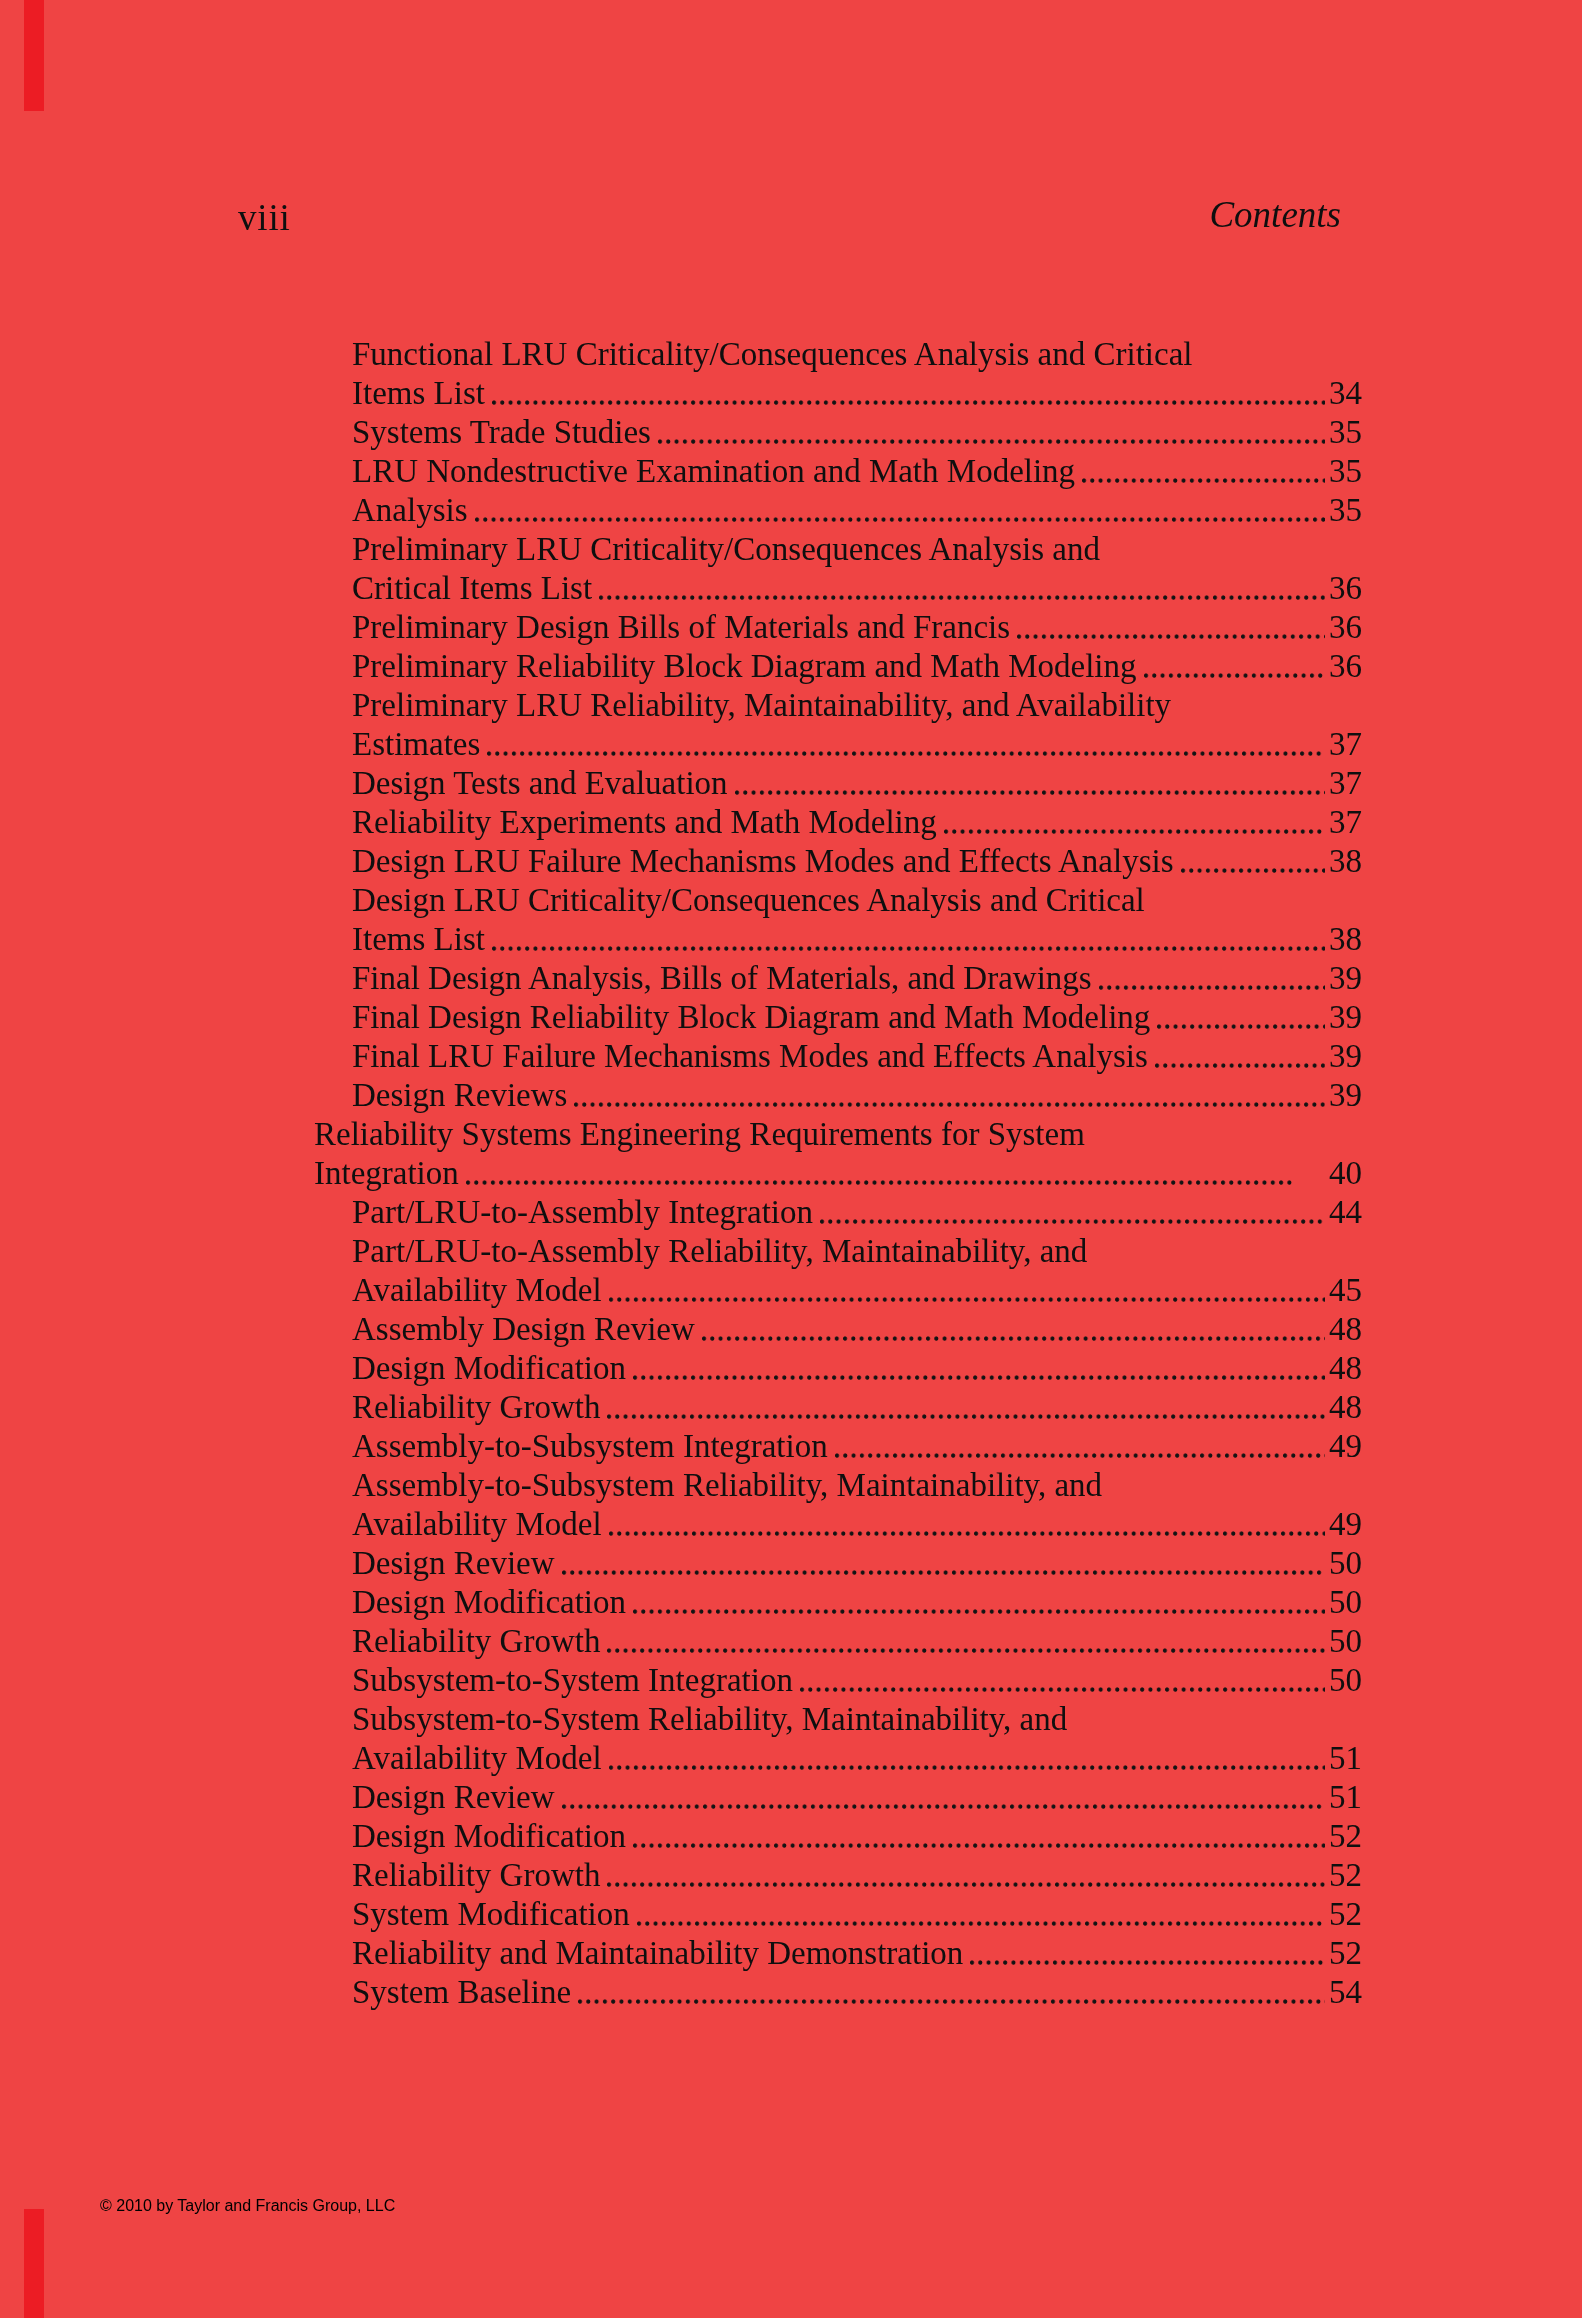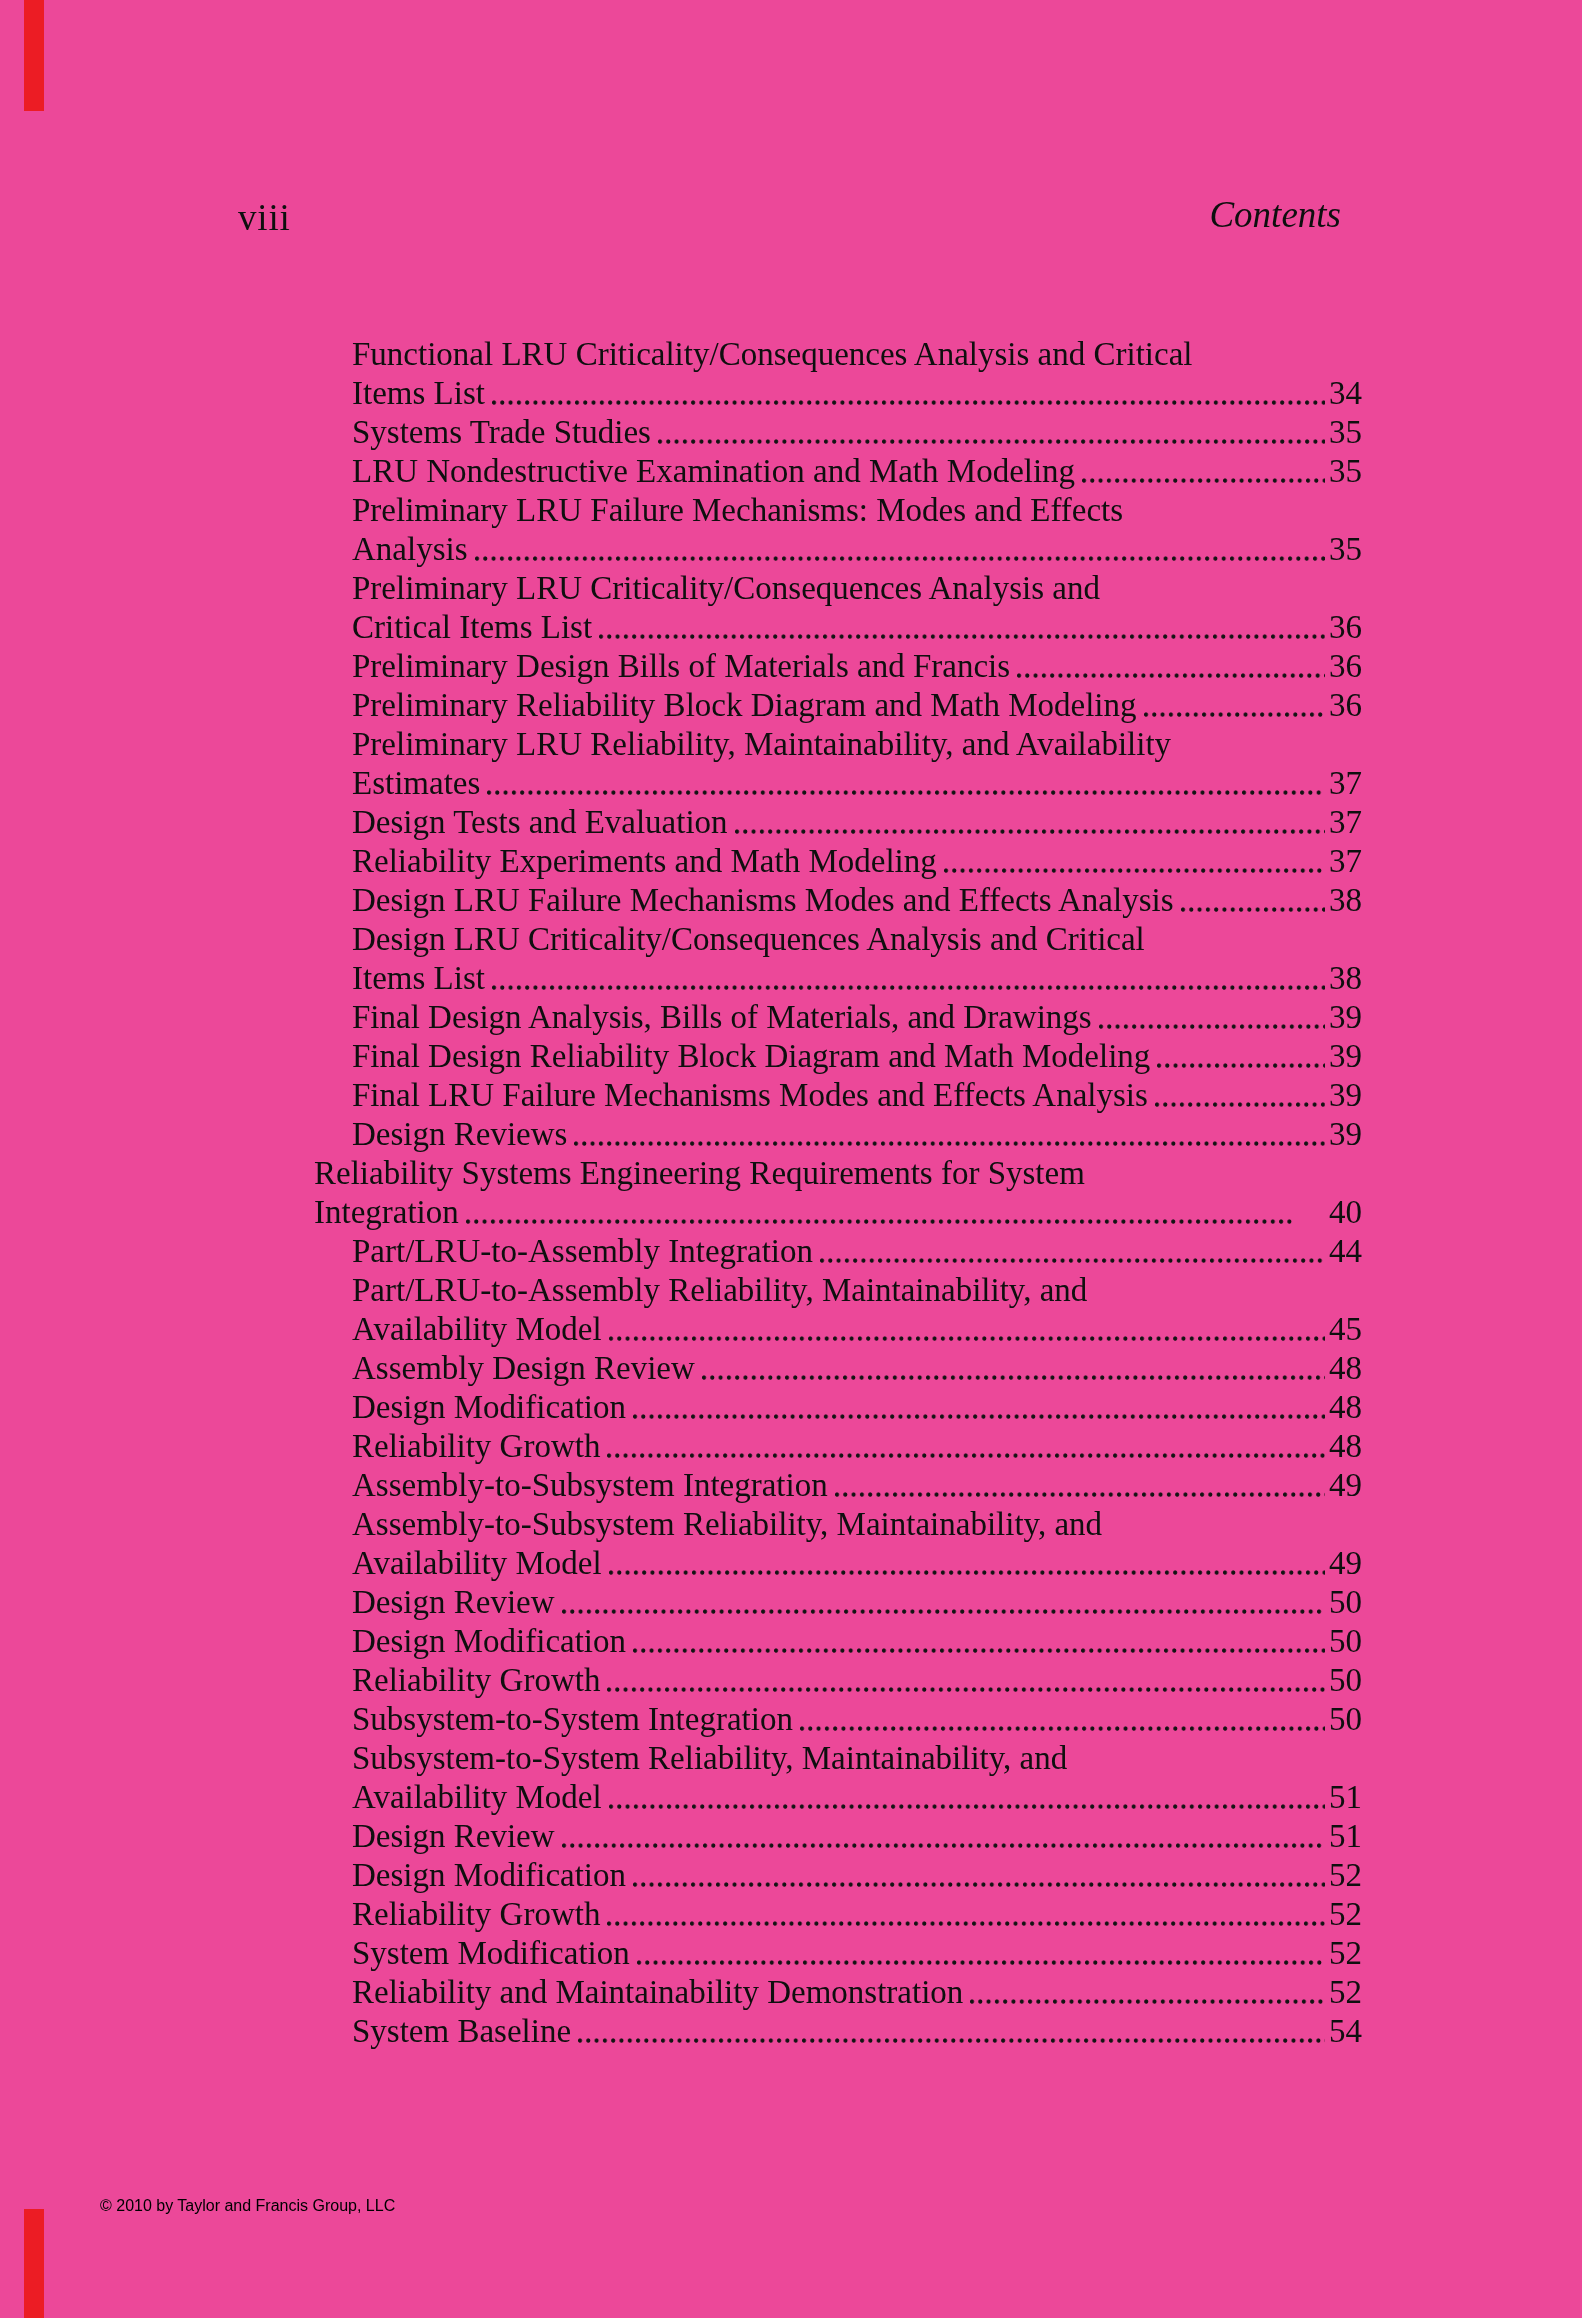--- a/index.html
+++ b/index.html
@@ -1,20 +1,20 @@
 <!DOCTYPE html>
 <html style="font-size:12.6px"><head>
 <meta charset="utf-8">
 <style>
   html, body { margin: 0; padding: 0; background: #ffffff; }
   .page {
     position: relative;
     width: 1582px;
     height: 2319px;
-    background: #ec4899;
+    background: #ef4444;
     overflow: hidden;
     font-family: "Liberation Serif", "DejaVu Serif", serif;
     color: #0f0f0f;
   }
 
   
   .edge-mark {
     position: absolute;
     left: 24px;
     width: 20.4px;
@@ -108,24 +108,20 @@
       <span class="toc-title">Systems Trade Studies</span>
       <span class="toc-leader"></span>
       <span class="toc-page">35</span>
     </div>
       <div class="toc-line level-2">
       <span class="toc-title">LRU Nondestructive Examination and Math Modeling</span>
       <span class="toc-leader"></span>
       <span class="toc-page">35</span>
     </div>
       <div class="toc-line level-2">
-      <span class="toc-title">Preliminary LRU Failure Mechanisms: Modes and Effects</span>
-
-    </div>
-      <div class="toc-line level-2">
       <span class="toc-title">Analysis</span>
       <span class="toc-leader"></span>
       <span class="toc-page">35</span>
     </div>
       <div class="toc-line level-2">
       <span class="toc-title">Preliminary LRU Criticality/Consequences Analysis and</span>
 
     </div>
       <div class="toc-line level-2">
       <span class="toc-title">Critical Items List</span>

